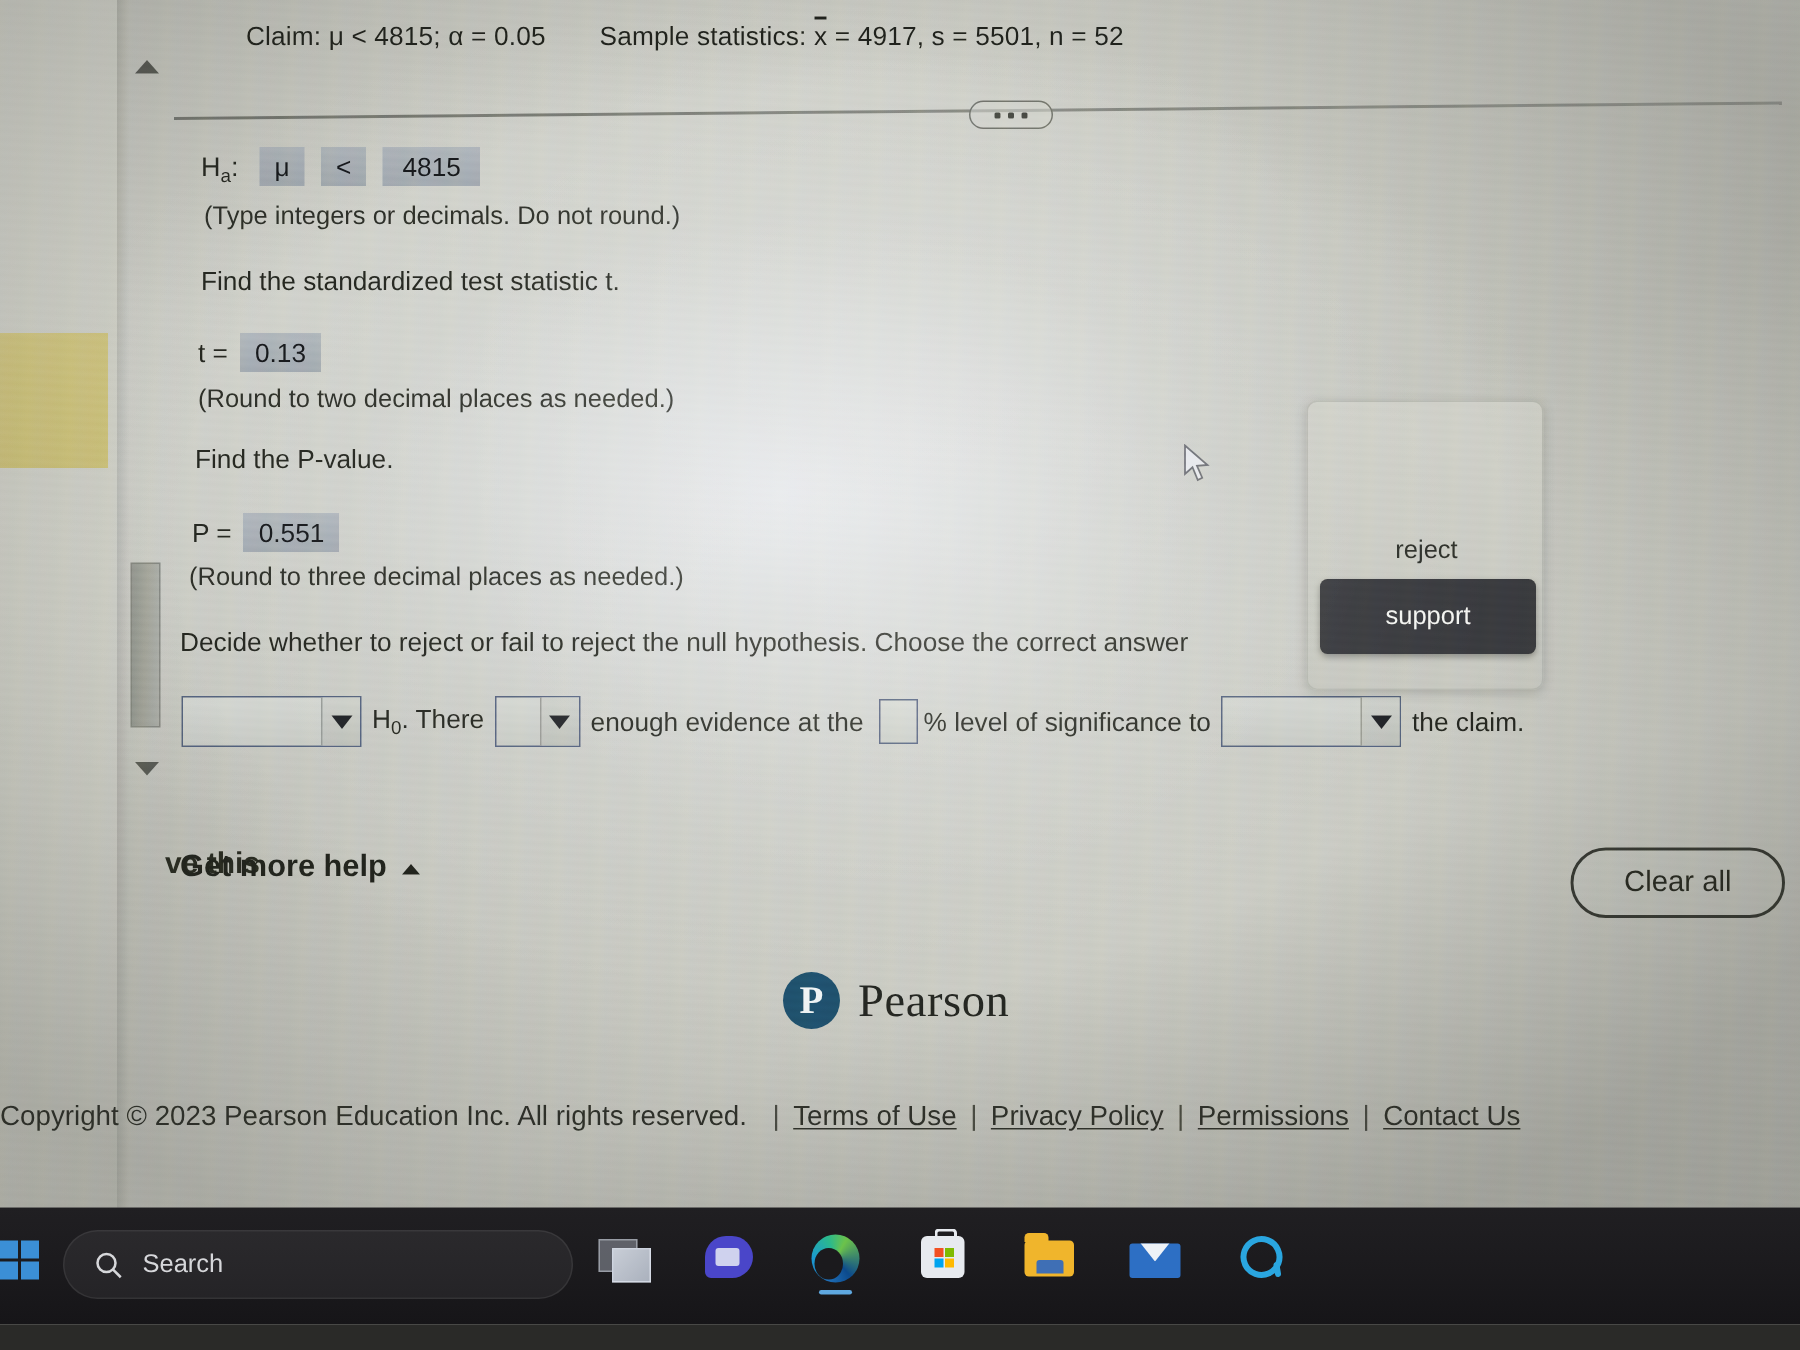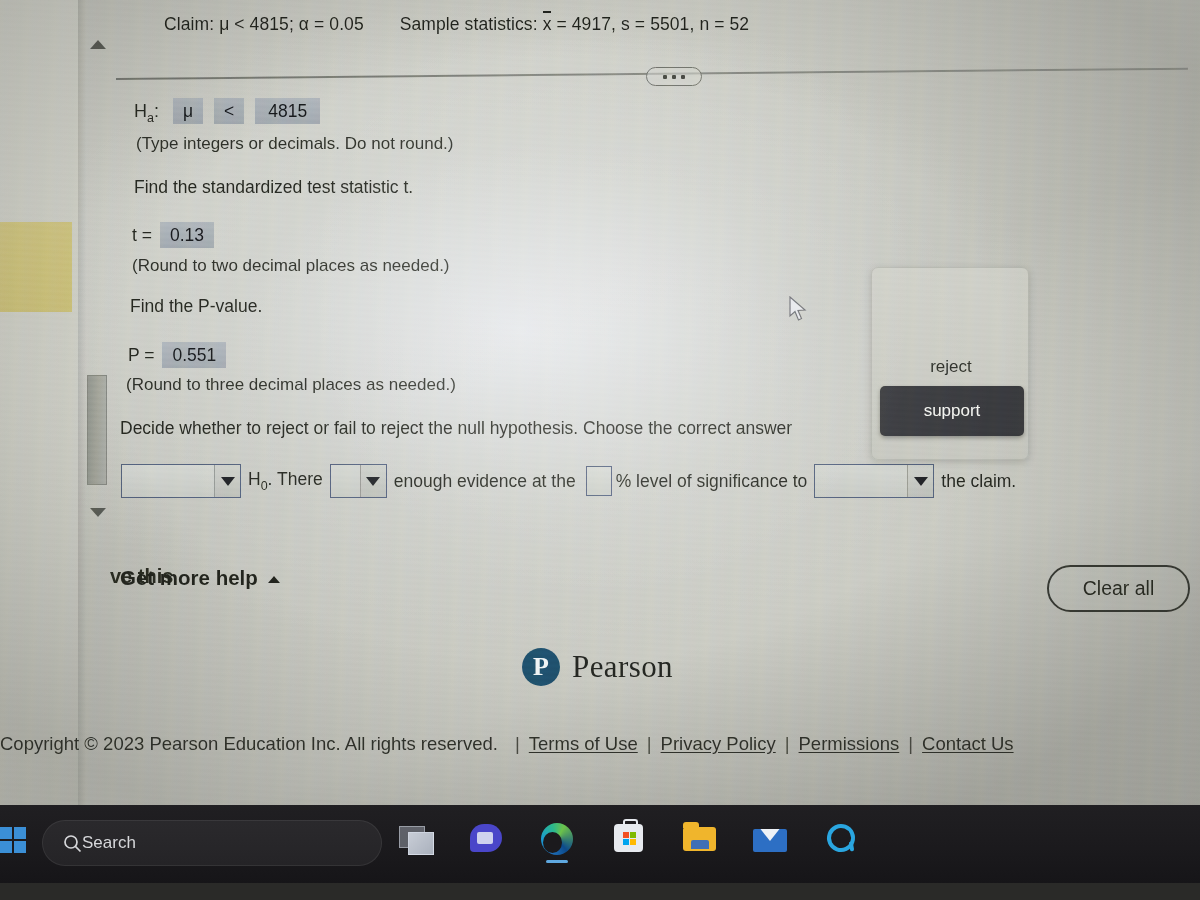--- a/index.html
+++ b/index.html
@@ -291,21 +291,21 @@
     width: 26px; height: 26px;
     display: grid; grid-template-columns: 1fr 1fr; grid-template-rows: 1fr 1fr; gap: 2.5px;
   }
   .tb-start span { background: #3b8fd6; display:block; }
   .tb-search {
     position: absolute; left: 42px; top: 15px;
     width: 340px; height: 46px;
     background: rgba(255,255,255,0.055);
     border: 1px solid rgba(255,255,255,0.07);
     border-radius: 23px;
-    display: flex; align-items: center; 
+    display: flex; align-items: center; gap: 13px;
     padding-left: 20px;
   }
   .tb-search .q { color: #d6d7da; }
   .tb-search .lbl { color: #d6d7da; font-size: 17px; }
   .tb-icons {
     position: absolute; left: 395px; top: 14px;
     display: flex; align-items: center; gap: 31px;
   }
   .tb-ic { width: 40px; height: 40px; position: relative; }
 

